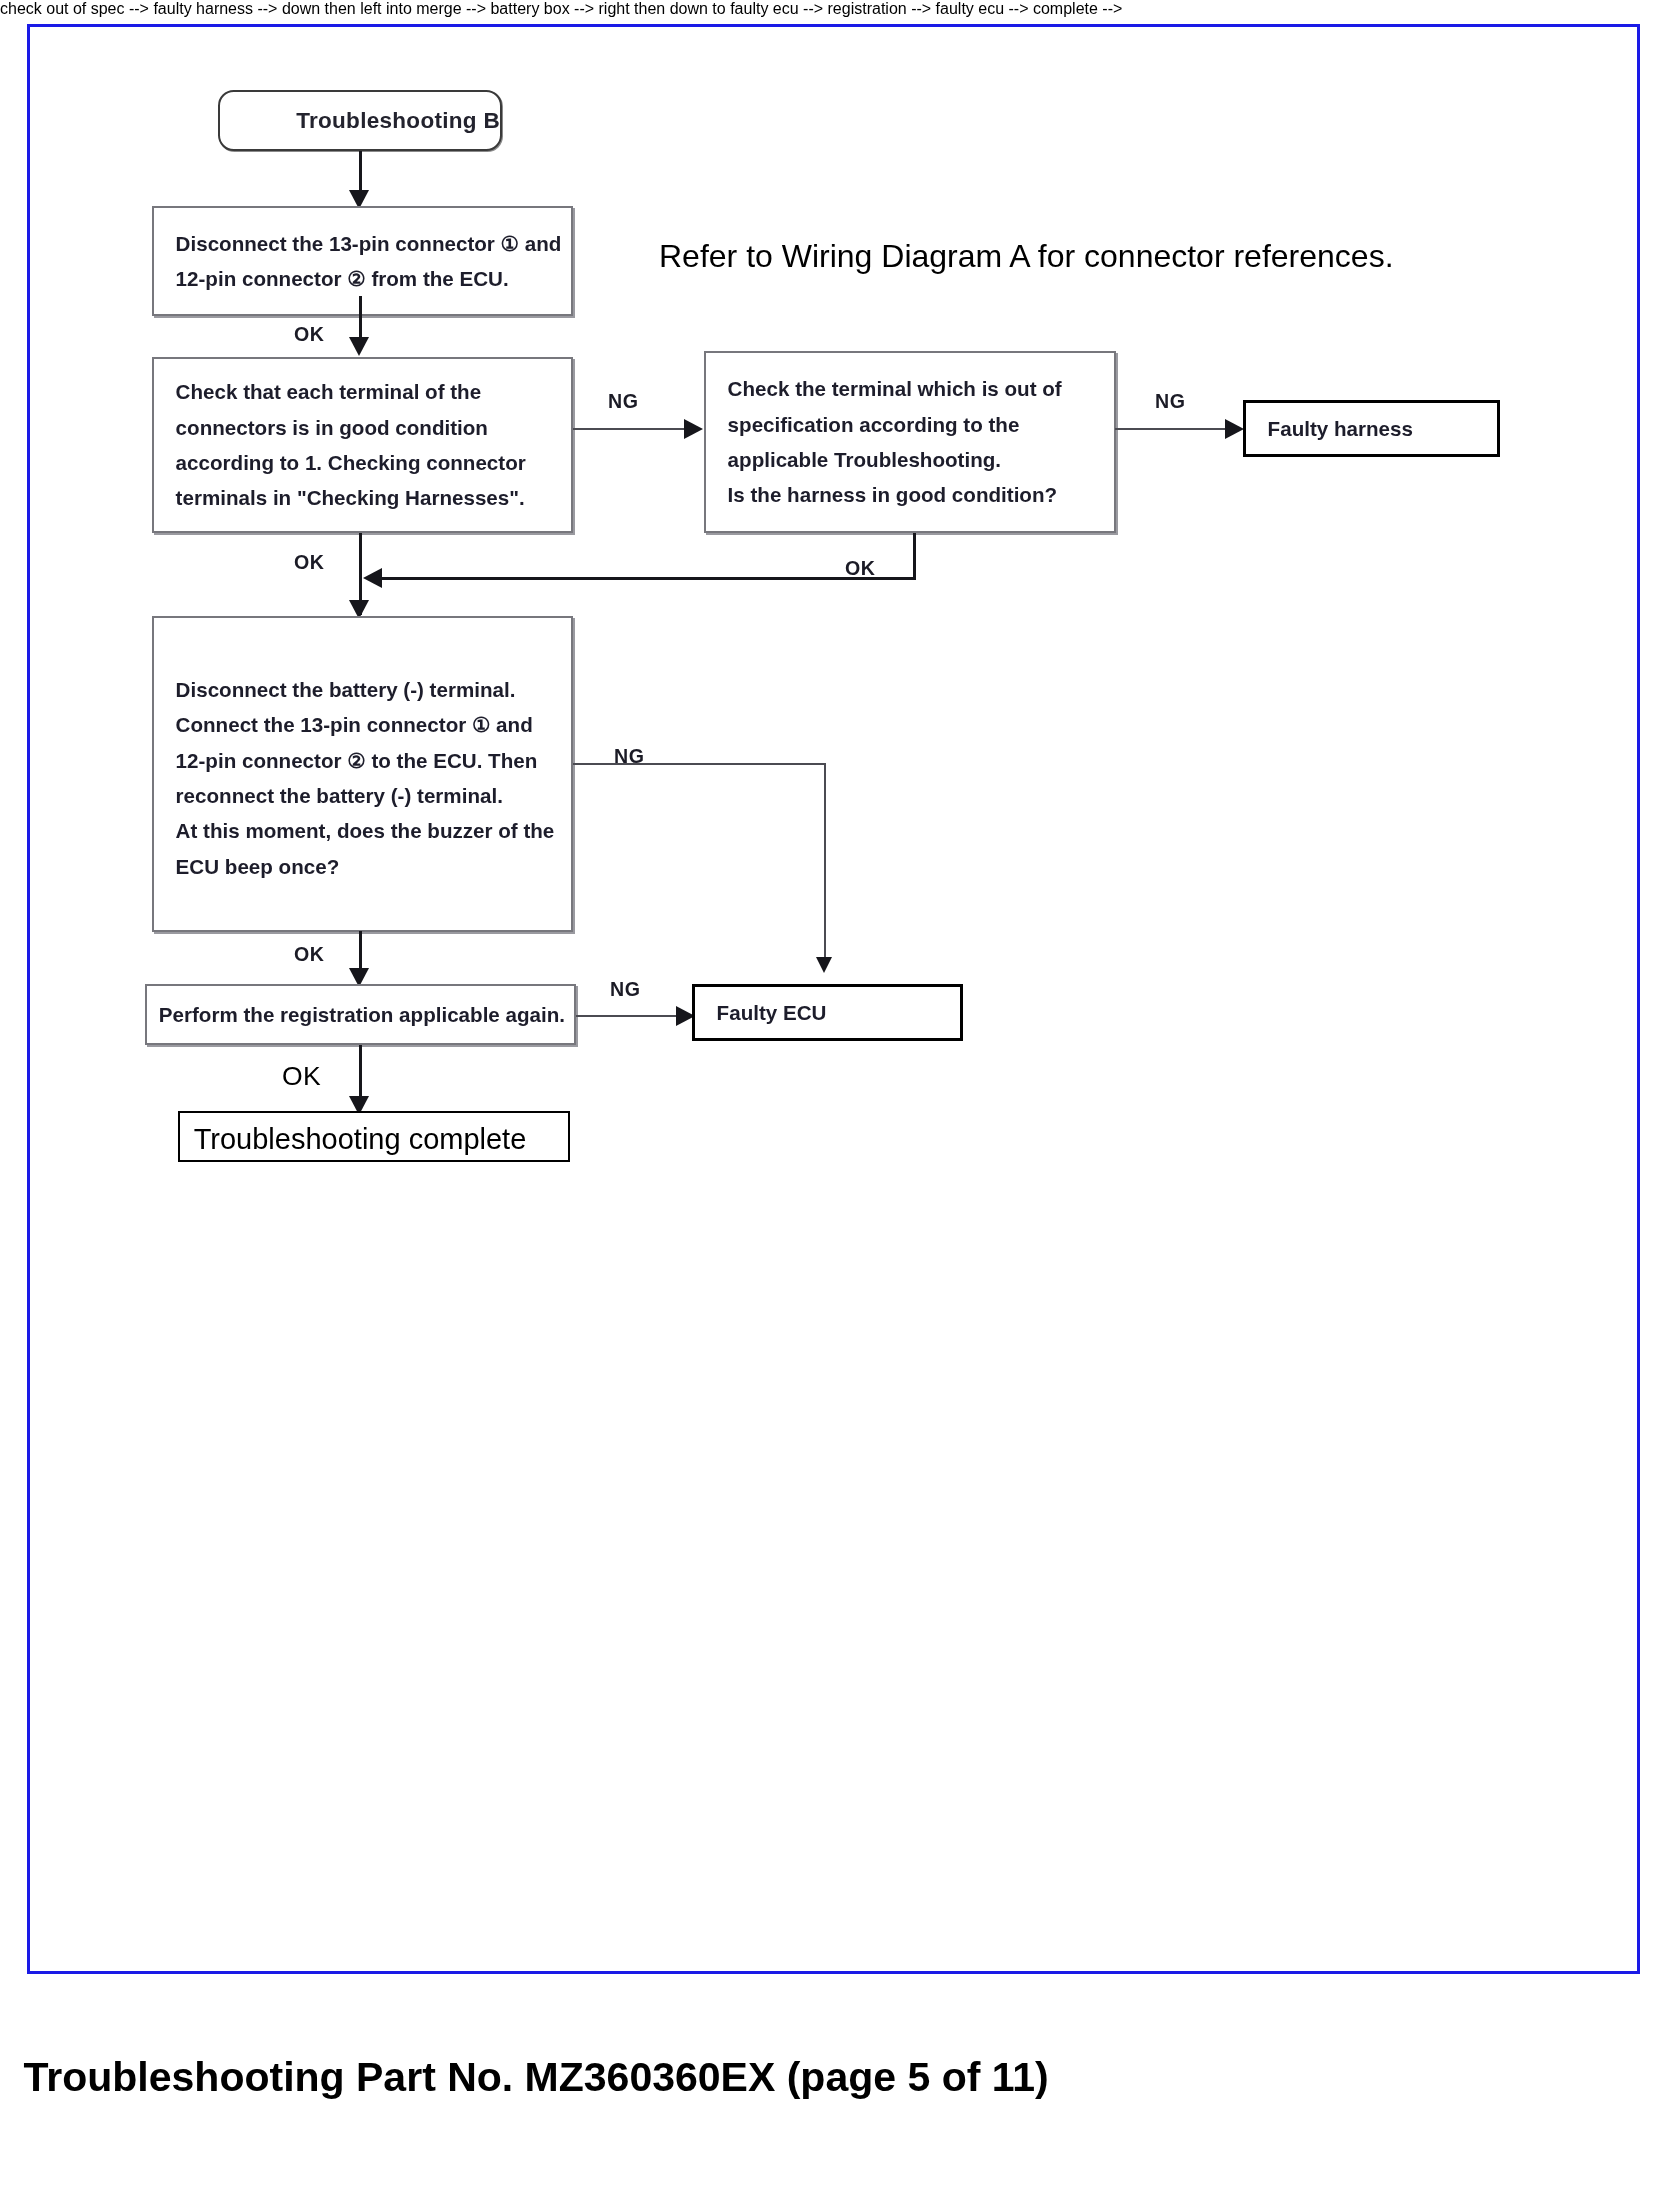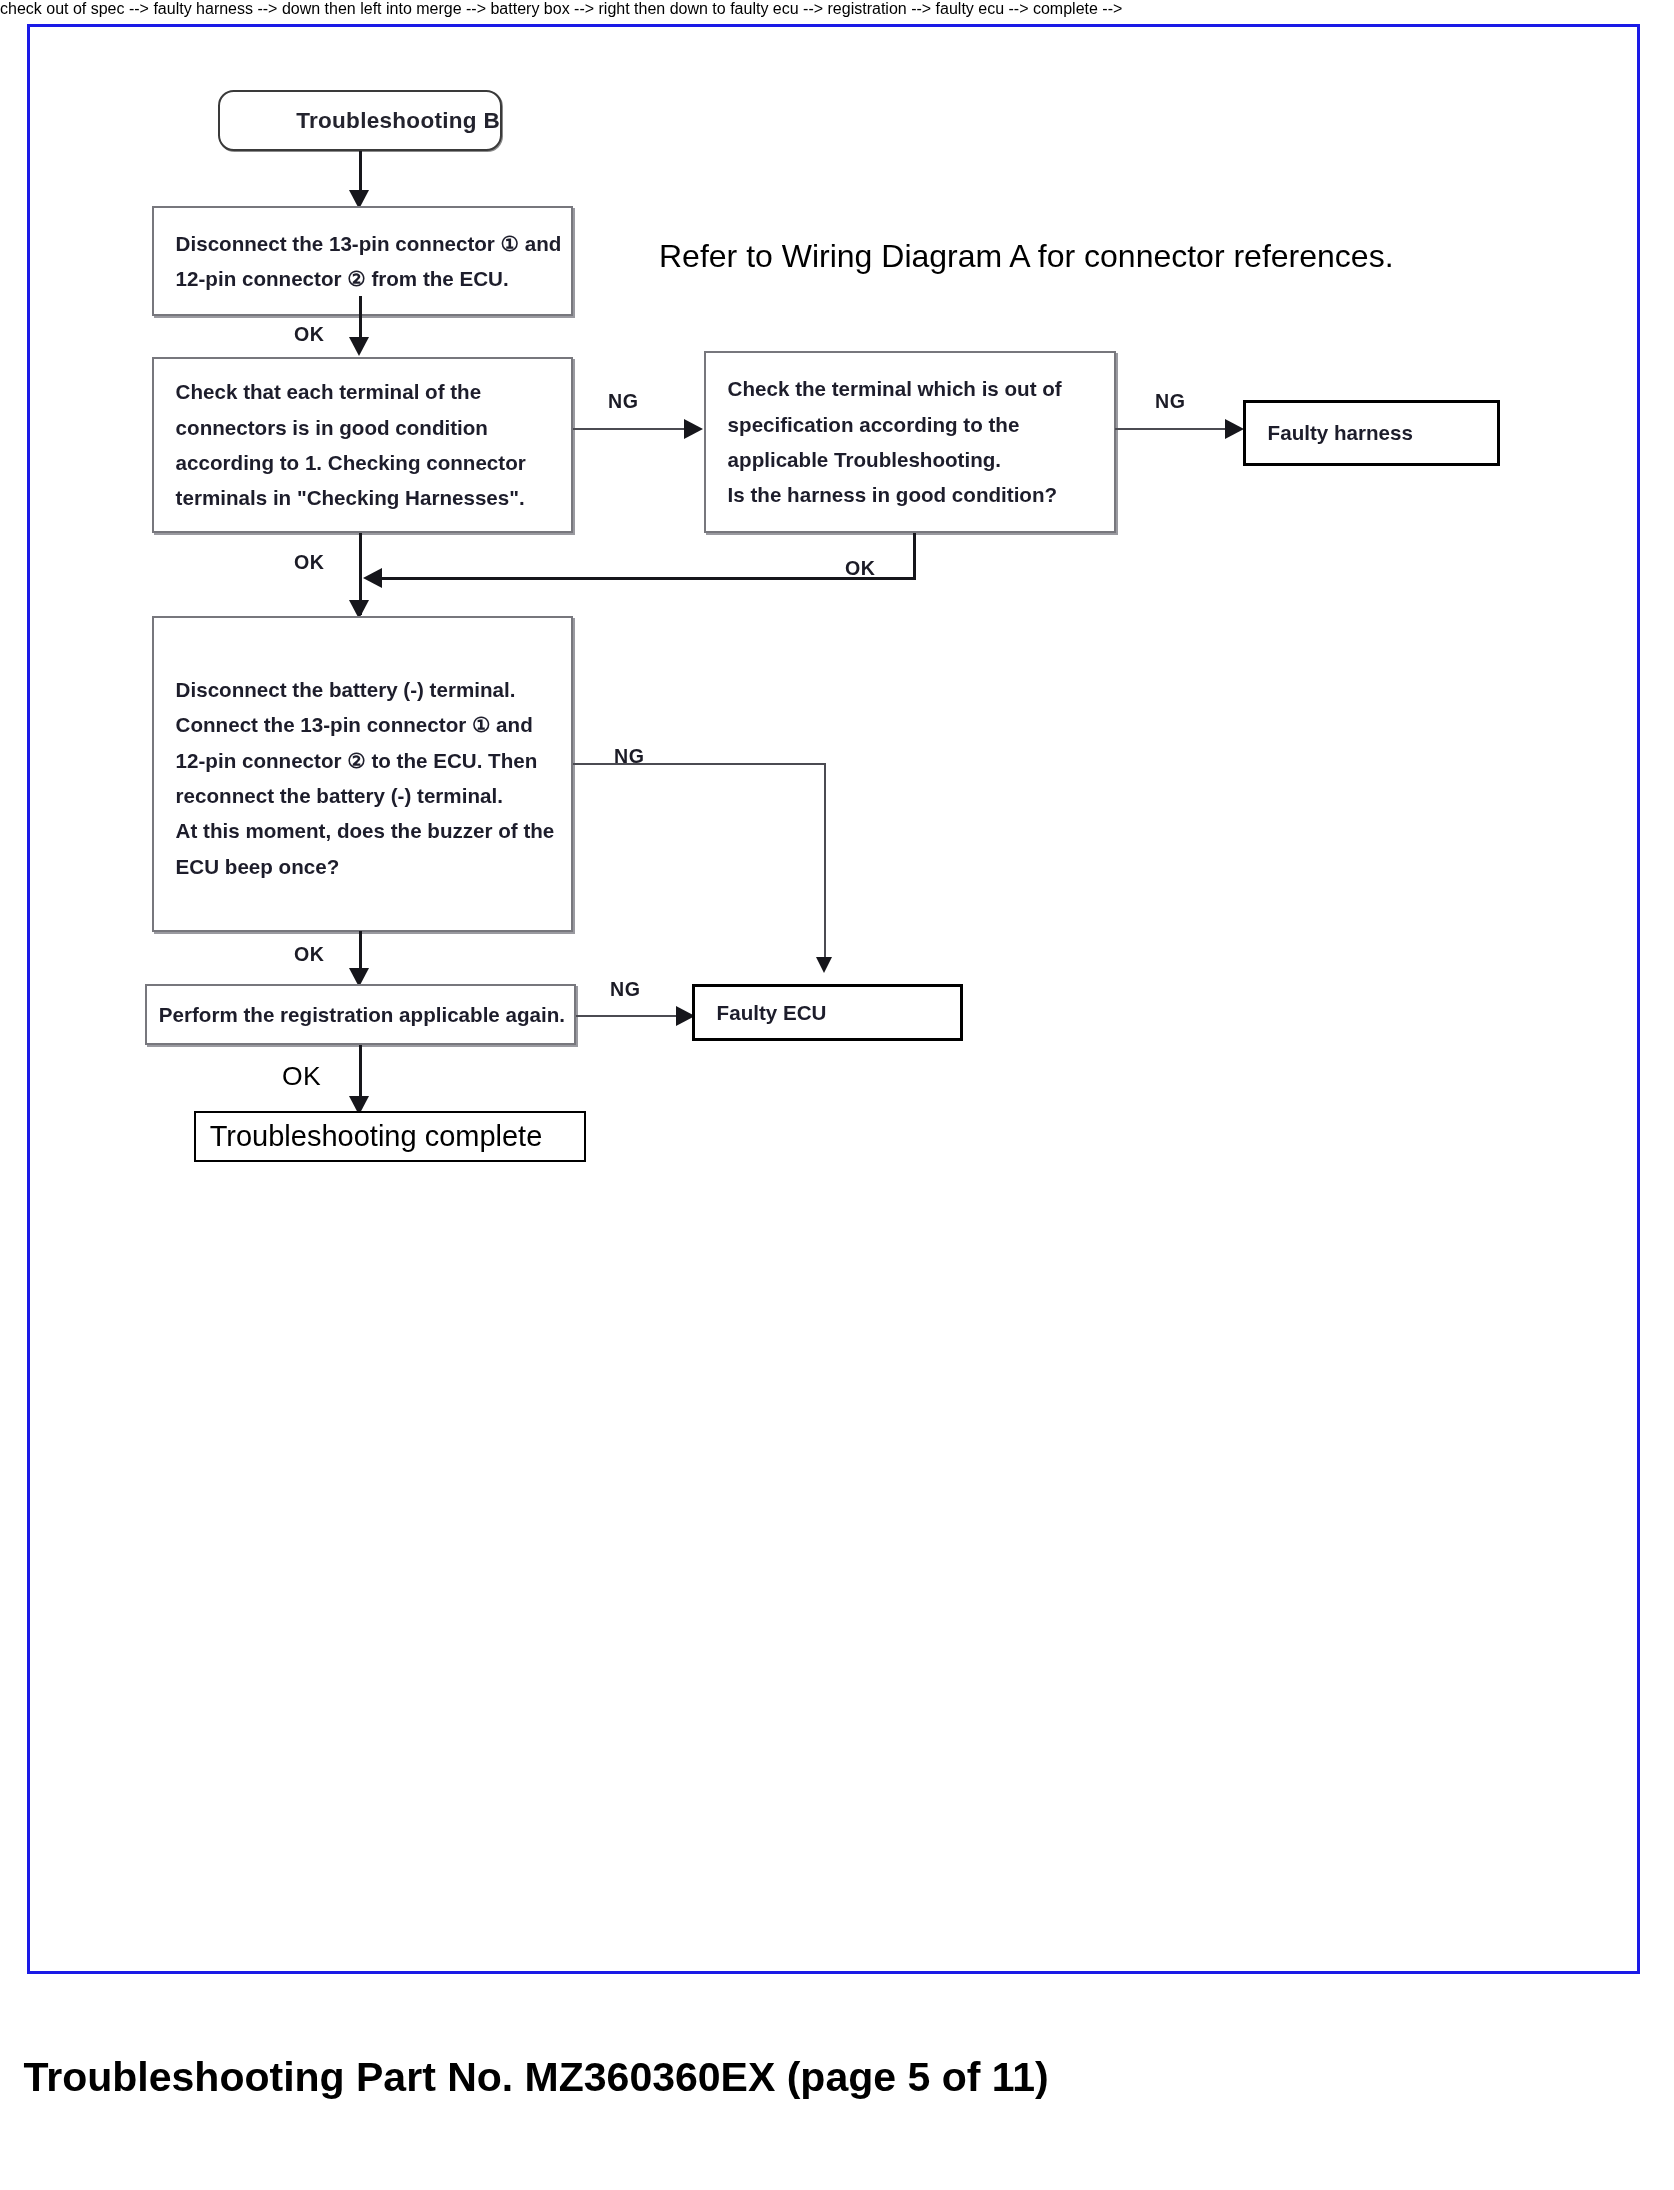--- a/index.html
+++ b/index.html
@@ -80,23 +80,22 @@
     justify-content: center;
   }
 
   
   .final {
     border: 2.9px solid #000000;
     padding: 3.9px 13.7px;
     font-size: 29px;
     font-weight: 400;
     color: #000000;
-    justify-content: center;
+    justify-content: flex-end;
     font-family: "Liberation Sans", sans-serif;
-    margin-left: 16px;
   }
 
   
   .ln {
     position: absolute;
     background: #16161b;
   }
   .ln.v { width: 2.9px; }
   .ln.h { height: 2.9px; }
   .ln.thin.v { width: 2px; background: #4b4b52; }
@@ -213,21 +212,21 @@
     <span class="line">applicable Troubleshooting.</span>
     <span class="line">Is the harness in good condition?</span>
   </div>
 
    faulty harness --&gt;
   <div class="ln thin h" style="left:1115px; top:428px; width:118px;"></div>
   <div class="arrow right" style="left:1225px; top:419px;"></div>
   <div class="blabel" style="left:1155px; top:390px;">NG</div>
 
   
-  <div class="node result" style="left:1243px; top:400px; width:257px; height:66px;">
+  <div class="node result" style="left:1243px; top:400px; width:257px; height:57px;">
     <span class="line">Faulty harness</span>
   </div>
 
    down then left into merge --&gt;
   <div class="ln v" style="left:913px; top:533px; height:47px;"></div>
   <div class="ln h" style="left:370px; top:577px; width:546px;"></div>
   <div class="arrow left" style="left:363px; top:568px;"></div>
   <div class="blabel" style="left:845px; top:557px;">OK</div>
 
    battery box --&gt;

